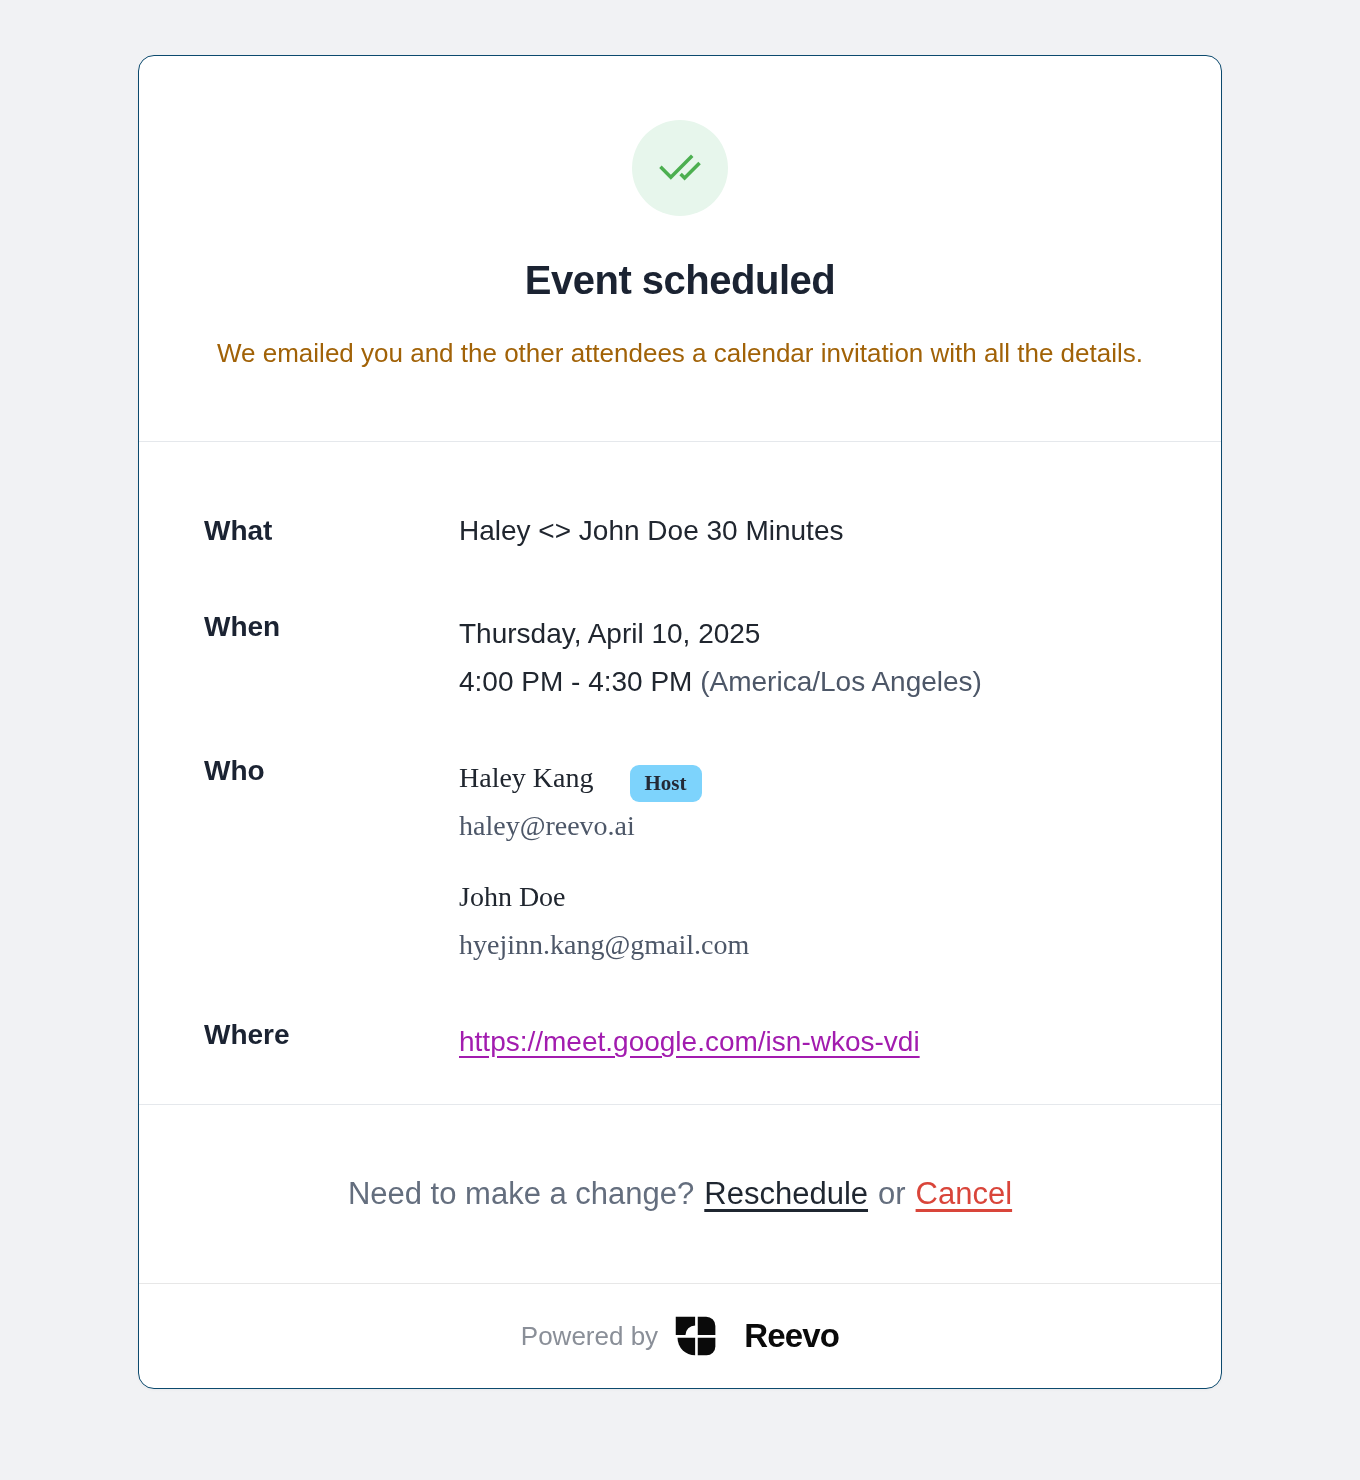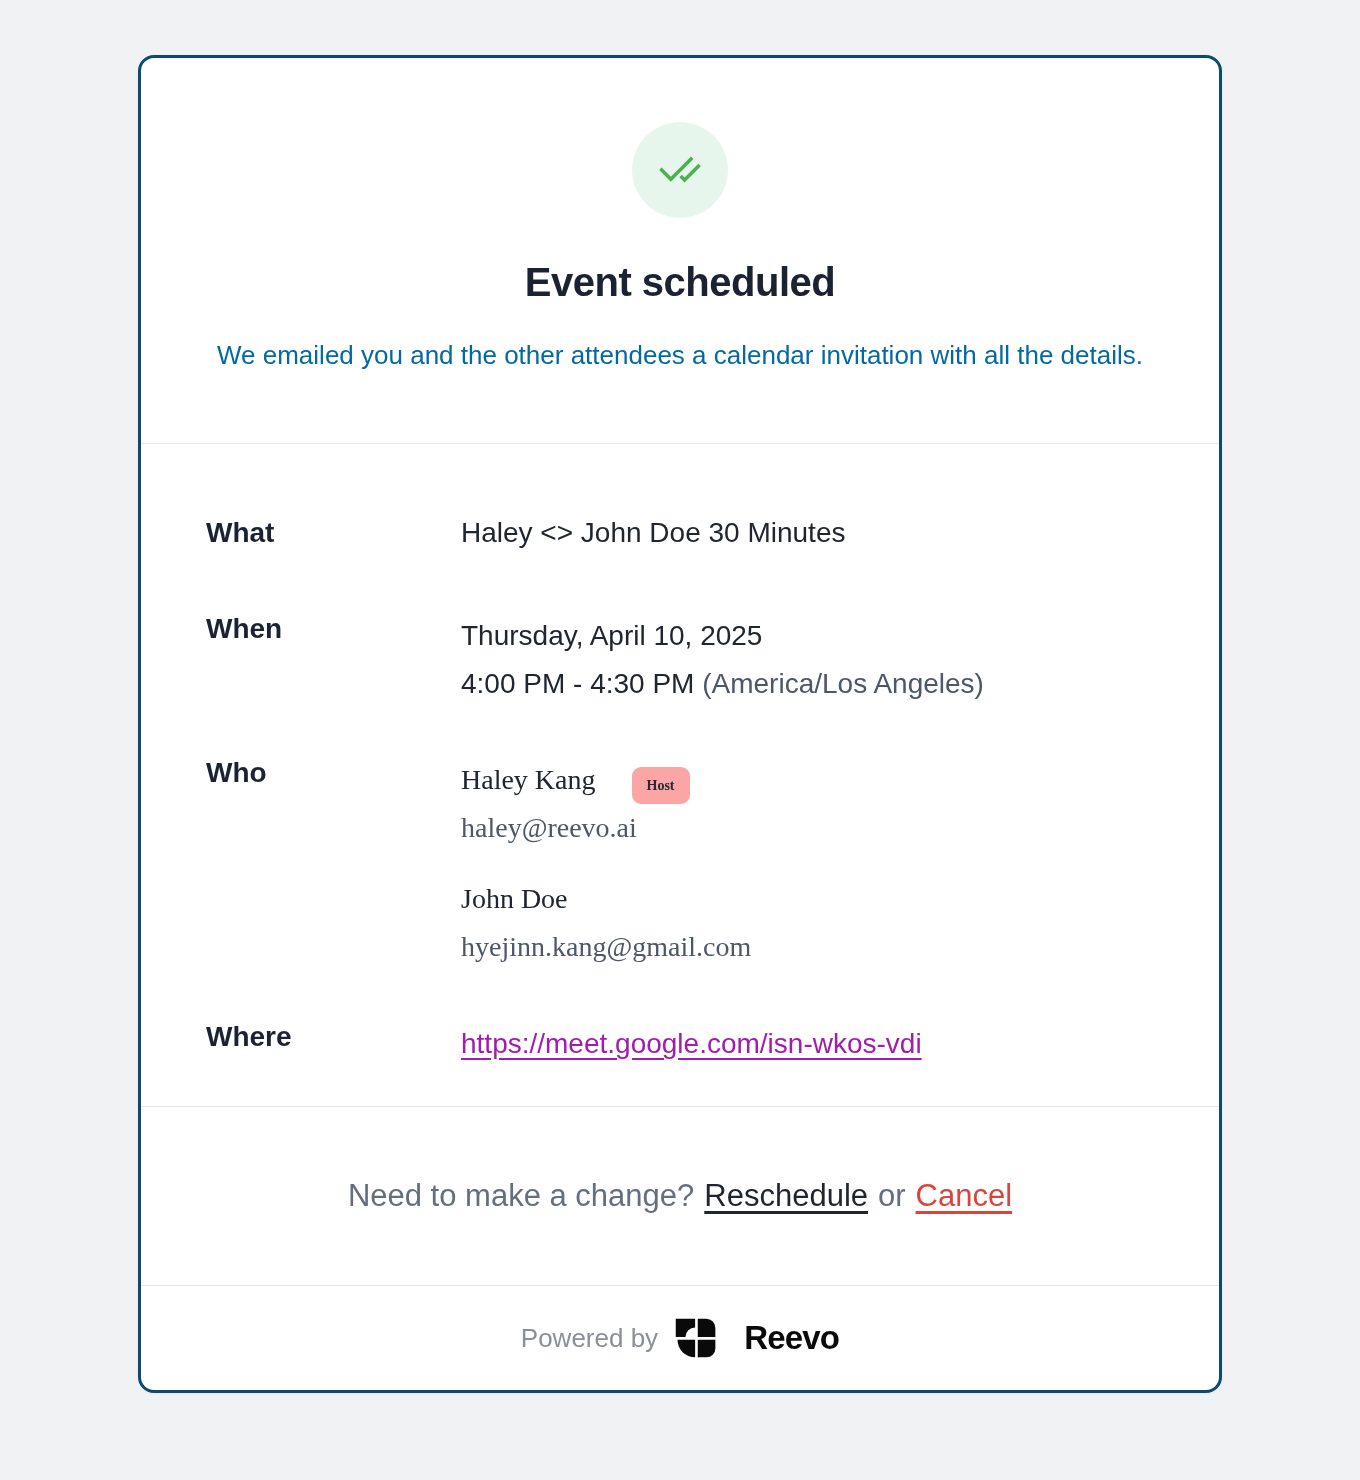--- a/index.html
+++ b/index.html
@@ -7,21 +7,21 @@
     width: 1360px;
     height: 1480px;
     background: #f1f2f4;
     font-family: "Liberation Sans", "DejaVu Sans", sans-serif;
     color: #20262f;
   }
   .card {
     width: 1084px;
     margin: 55px auto 0 auto;
     background: #ffffff;
-    border: 3px solid #0c4a6e;
+    border: 1px solid #0c4a6e;
     border-radius: 16px;
     box-shadow: 0 1px 3px rgba(0,0,0,0.04);
     overflow: hidden;
   }
   
   .header {
     padding: 64px 70px 64px 70px;
     text-align: center;
     border-bottom: 1px solid #e5e8ec;
   }
@@ -42,21 +42,21 @@
     line-height: 48px;
     font-weight: 700;
     color: #1b2332;
     letter-spacing: -0.5px;
   }
   .page-subtitle {
     margin: 26px auto 0 auto;
     max-width: 960px;
     font-size: 26px;
     line-height: 47px;
-    color: #0369a1;
+    color: #a16207;
   }
   
   .details {
     padding: 58px 65px 38px 65px;
     border-bottom: 1px solid #e5e8ec;
   }
   .detail-row {
     display: grid;
     grid-template-columns: 255px 1fr;
     align-items: start;
@@ -74,23 +74,23 @@
   }
   .row-what  { margin-bottom: 62px; margin-top: 14px; }
   .row-when  { margin-bottom: 48px; }
   .row-who   { margin-bottom: 49px; }
   .when-line { line-height: 48px; }
   .muted { color: #4d5768; }
   .who-line { line-height: 48px; display: flex; align-items: flex-end; gap: 36px; font-family: Liberation Serif, serif; }
   .attendee-gap { height: 23px; }
   .host-badge {
     display: inline-block;
-    background: #fca5a5;
+    background: #7dd3fc;
     color: #232936;
-    font-size: 14px;
+    font-size: 21px;
     line-height: 21px;
     font-weight: 600;
     padding: 8px 15px;
     border-radius: 9px;
   }
   .meet-link {
     font-size: 28px;
     line-height: 48px;
     color: #a21caf;
     text-decoration: underline;

